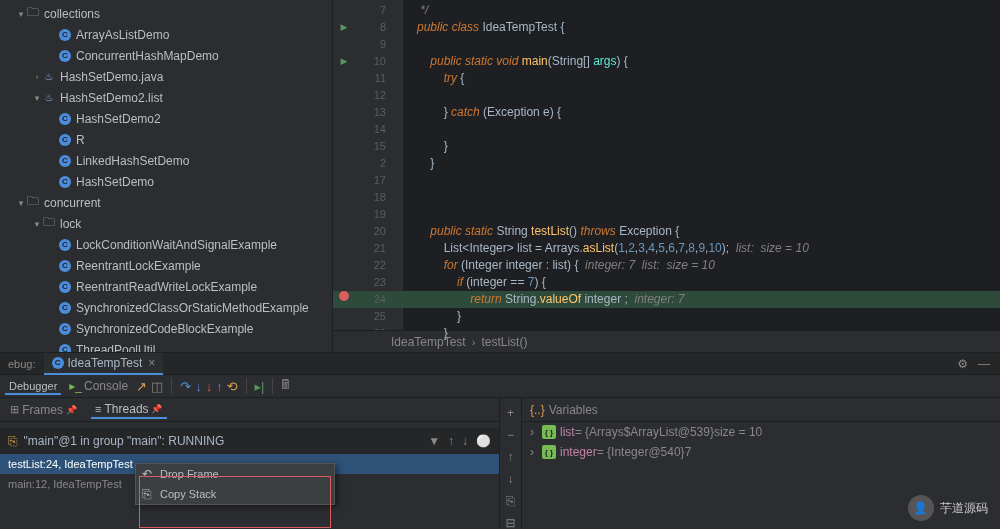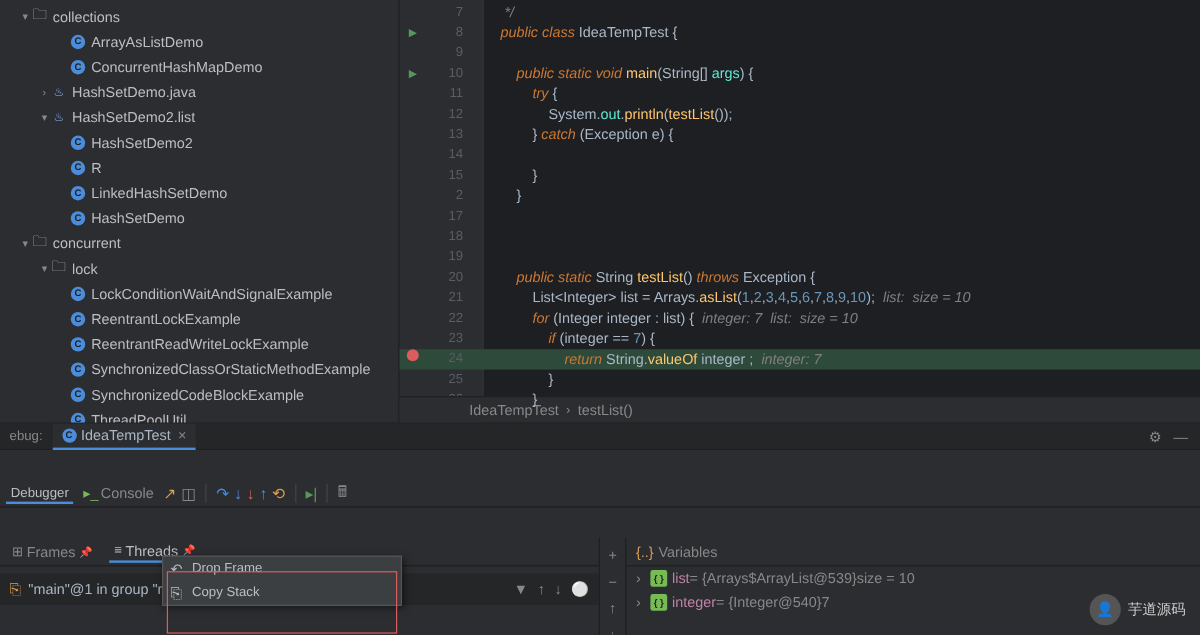--- a/index.html
+++ b/index.html
@@ -24,21 +24,21 @@
 .highlight-line { background: #2d4a3a; position: absolute; left: -70px; right: 0; height: 17px; z-index: 0; }
 .highlight-content { position: relative; z-index: 1; }
 .kw { color: #cc7832; font-style: italic; }
 .cls { color: #a9b7c6; }
 .method { color: #ffc66d; }
 .num { color: #6897bb; }
 .comment { color: #808080; font-style: italic; }
 .param { color: #5eead4; }
 .breadcrumb { position: absolute; bottom: 0; left: 0; right: 0; height: 22px; background: #2b2d30; border-top: 1px solid #1e1f22; display: flex; align-items: center; padding-left: 52px; color: #888; font-size: 11px; }
 .breadcrumb span { margin: 0 6px; }
-.debug-panel { height: 177px; background: #2b2d30; border-top: 1px solid #1e1f22; display: flex; flex-direction: column; gap: 25px; }
+.debug-panel { height: 177px; background: #2b2d30; border-top: 1px solid #1e1f22; display: flex; flex-direction: column; }
 .debug-header { height: 22px; display: flex; align-items: center; border-bottom: 1px solid #1e1f22; background: #252628; }
 .debug-tab-label { padding: 0 8px; color: #888; font-size: 11px; }
 .debug-file-tab { display: flex; align-items: center; padding: 0 8px; background: #2b2d30; height: 22px; border-bottom: 2px solid #4b8ddb; }
 .debug-file-tab .class-icon { margin-right: 4px; }
 .close-x { margin-left: 6px; color: #888; cursor: pointer; }
 .gear-area { margin-left: auto; display: flex; gap: 10px; padding-right: 10px; color: #888; }
 .debug-toolbar { height: 26px; display: flex; align-items: center; padding: 0 5px; gap: 4px; border-bottom: 1px solid #1e1f22; }
 .tb-btn { padding: 2px 4px; color: #888; cursor: pointer; font-size: 11px; }
 .tb-btn.debugger { color: #bcbec4; border-bottom: 2px solid #4b8ddb; padding-bottom: 1px; }
 .tb-btn.console { color: #888; display: flex; align-items: center; gap: 2px; }
@@ -218,21 +218,20 @@
           <span class="code-content highlight-content">    <span class="kw">public static void</span> <span class="method">main</span>(<span class="cls">String</span>[] <span class="param">args</span>) {</span>
         </div>
         <div class="code-line">
           <span class="line-marker"></span>
           <span class="line-num">11</span>
           <span class="code-content highlight-content">        <span class="kw">try</span> {</span>
         </div>
         <div class="code-line">
           <span class="line-marker"></span>
           <span class="line-num">12</span>
-          <span class="code-content highlight-content">            <span class="cls">System</span>.<span class="param">out</span>.<span class="method">println</span>(<span class="method">testList</span>());</span>
         </div>
         <div class="code-line">
           <span class="line-marker"></span>
           <span class="line-num">13</span>
           <span class="code-content highlight-content">        } <span class="kw">catch</span> (<span class="cls">Exception</span> e) {</span>
         </div>
         <div class="code-line">
           <span class="line-marker"></span>
           <span class="line-num">14</span>
         </div>
@@ -347,20 +346,24 @@
       <div class="thread-row">
         <span class="thread-icon">⎘</span>
         <span>"main"@1 in group "main": RUNNING</span>
         <span class="thread-dd">
           <span style="color:#888">▼</span>
           <span style="color:#888">↑</span>
           <span style="color:#888">↓</span>
           <span style="color:#4b8ddb">⚪</span>
         </span>
       </div>
+      <div id="stack">
+          <div class="stack-row selected">testList:24, IdeaTempTest</div>
+          <div class="stack-row">main:12, IdeaTempTest</div>
+        </div>
     </div>
     <div class="vars-panel">
       <div class="vars-side">
         <span style="color:#888">+</span>
         <span style="color:#888">−</span>
         <span style="color:#888">↑</span>
         <span style="color:#888">↓</span>
         <span style="color:#888">⎘</span>
         <span style="color:#888">⊟</span>
       </div>

